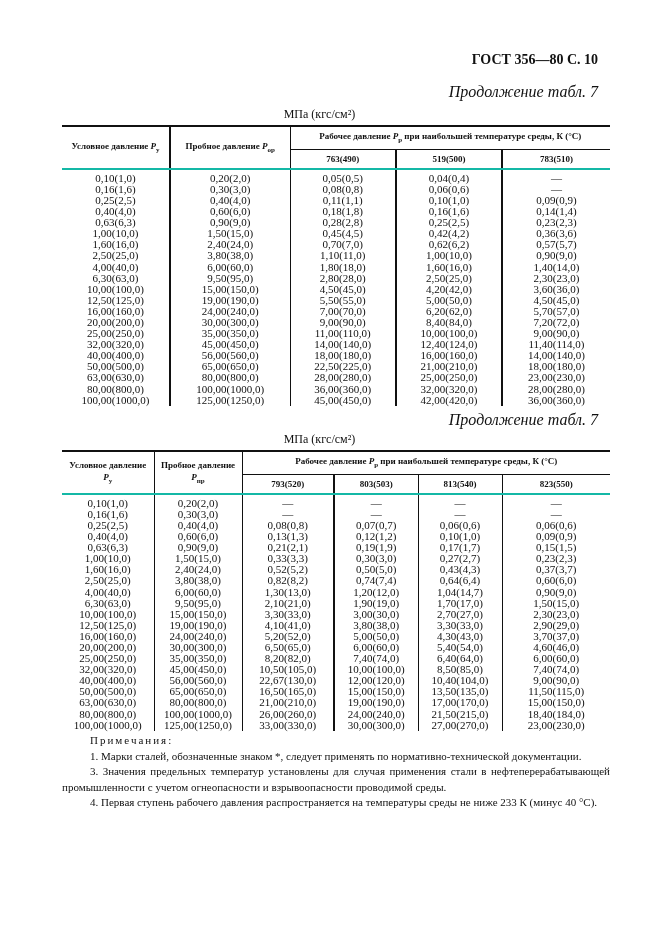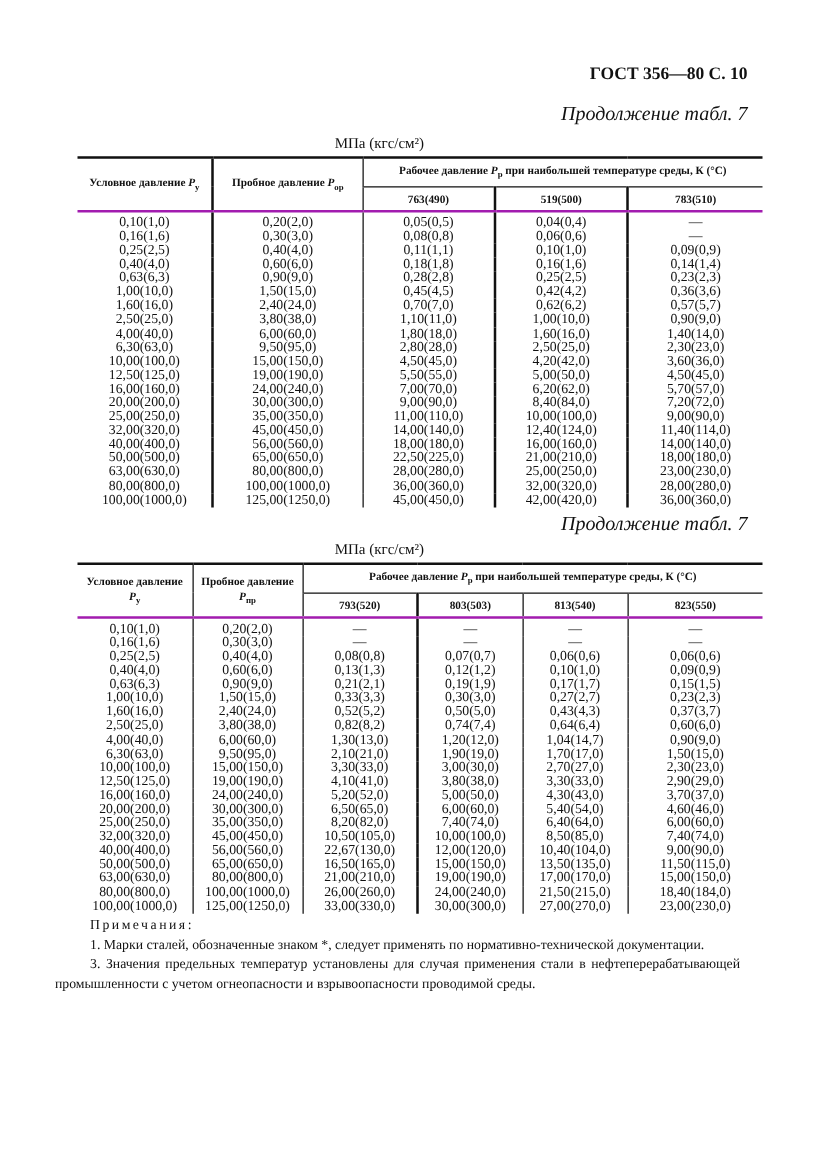--- a/index.html
+++ b/index.html
@@ -1,31 +1,31 @@
 <!DOCTYPE html>
 <html><head>
 <meta charset="utf-8">
 <style>
   html, body { margin:0; padding:0; background:#fff; }
   body { width:661px; height:936px; position:relative; font-family:"Liberation Serif", serif; color:#111; overflow:hidden; }
   .hdr { position:absolute; right:63px; top:52px; font-weight:bold; font-size:14px;font-family:Liberation Serif, serif; }
   .cont { position:absolute; right:63px; font-style:italic; font-size:16px; }
-  .units { position:absolute; left:0; width:607px; text-align:center; font-size:12px; }
+  .units { position:absolute; left:16px; width:607px; text-align:center; font-size:12px; }
   table { position:absolute; left:62px; width:548px; border-collapse:collapse; font-size:11px; }
   th { font-weight:bold; font-size:9px; border-left:1px solid #111; padding:3px 2px; line-height:12px; }
   thead tr.r1 th { border-top:2px solid #111; }
-  thead tr:last-child th, thead th.rs { border-bottom:2px solid #a21caf; }
+  thead tr:last-child th, thead th.rs { border-bottom:2px solid #14b8a6; }
   th.first, td.first { border-left:none; }
   th.sub { border-top:1px solid #111; }
   td { text-align:center; border-left:1px solid #111; padding:0; line-height:11.1px; }
   td.bold-l, th.bold-l { border-left:2px solid #111; }
   tbody tr:first-child td { padding-top:3px; }
   sub { font-size:7px; }
   i { font-style:italic; }
-  .notes { position:absolute; left:44px; top:733px; width:548px; font-size:11px; line-height:15.5px; text-align:justify; }
+  .notes { position:absolute; left:62px; top:733px; width:548px; font-size:11px; line-height:15.5px; text-align:justify; }
   .notes p { margin:0; }
   .notes .ind { text-indent:28px; }
   .spaced { letter-spacing:2px; }
 </style>
 </head>
 <body>
 
 <div class="hdr">ГОСТ 356—80 С. 10</div>
 
 <div class="cont" style="top:83px;">Продолжение табл. 7</div>
@@ -394,13 +394,14 @@
         <td>27,00(270,0)</td>
         <td>23,00(230,0)</td>
       </tr>
     </tbody>
 </table>
 
 <div class="notes">
   <p class="ind spaced">Примечания:</p>
   <p class="ind">1. Марки сталей, обозначенные знаком *, следует применять по нормативно-технической документации.</p>
   <p class="ind">3. Значения предельных температур установлены для случая применения стали в нефтеперерабатывающей промышленности с учетом огнеопасности и взрывоопасности проводимой среды.</p>
+  <p class="ind">4. Первая ступень рабочего давления распространяется на температуры среды не ниже 233 К (минус 40 °С).</p>
 </div>
 
 </body></html>

